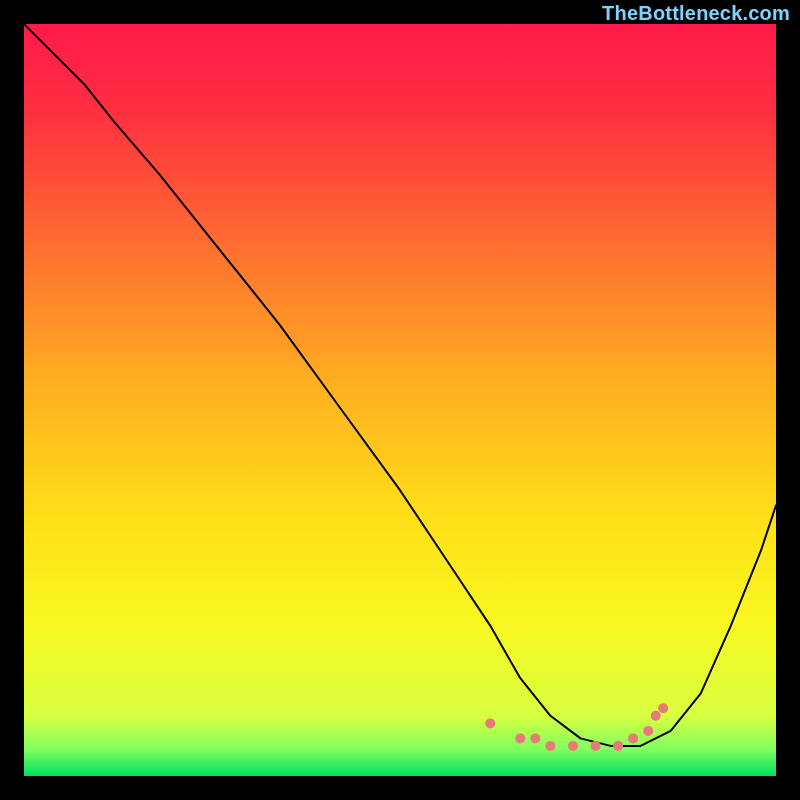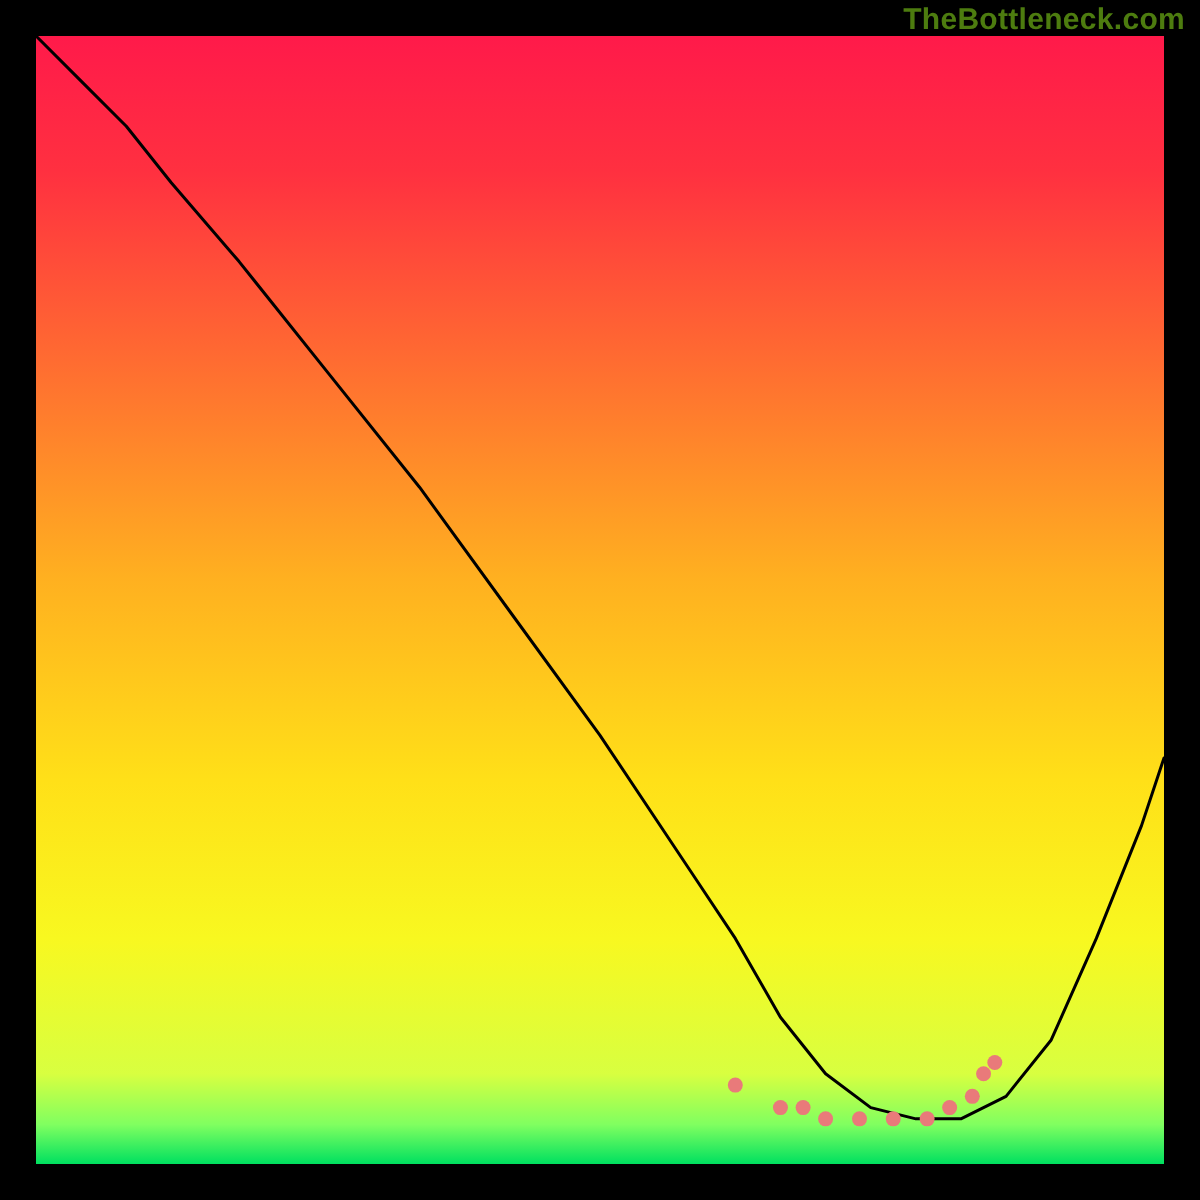--- a/index.html
+++ b/index.html
@@ -14,21 +14,21 @@
   .frame {
     position: relative;
     width: 800px;
     height: 800px;
     background: #000;
   }
   .attribution {
     position: absolute;
     top: 2px;
     right: 10px;
-    color: #4d7c0f;
+    color: #7dd3fc;
     font-size: 20px;
     font-weight: 600;
     letter-spacing: 0.2px;
     z-index: 5;
   }
   svg.plot {
     position: absolute;
     left: 24px;
     top: 24px;
     width: 752px;

